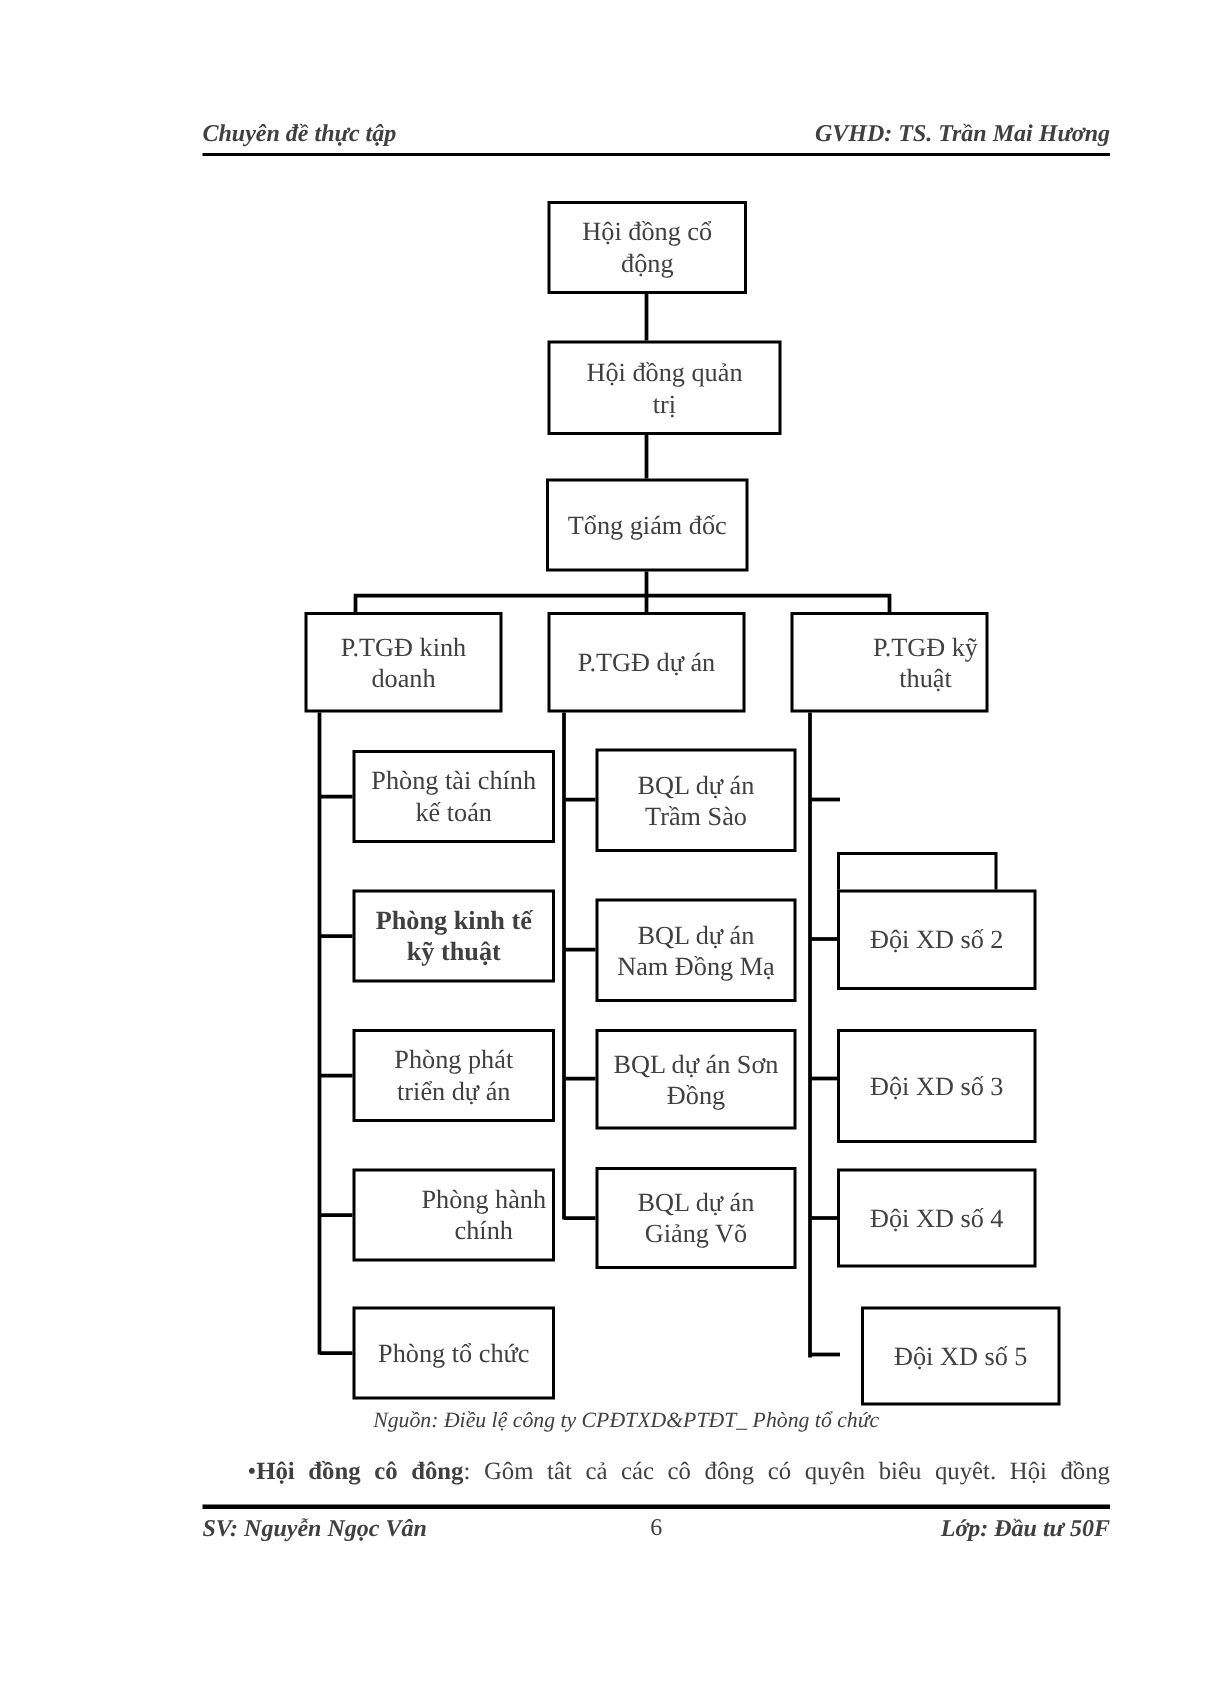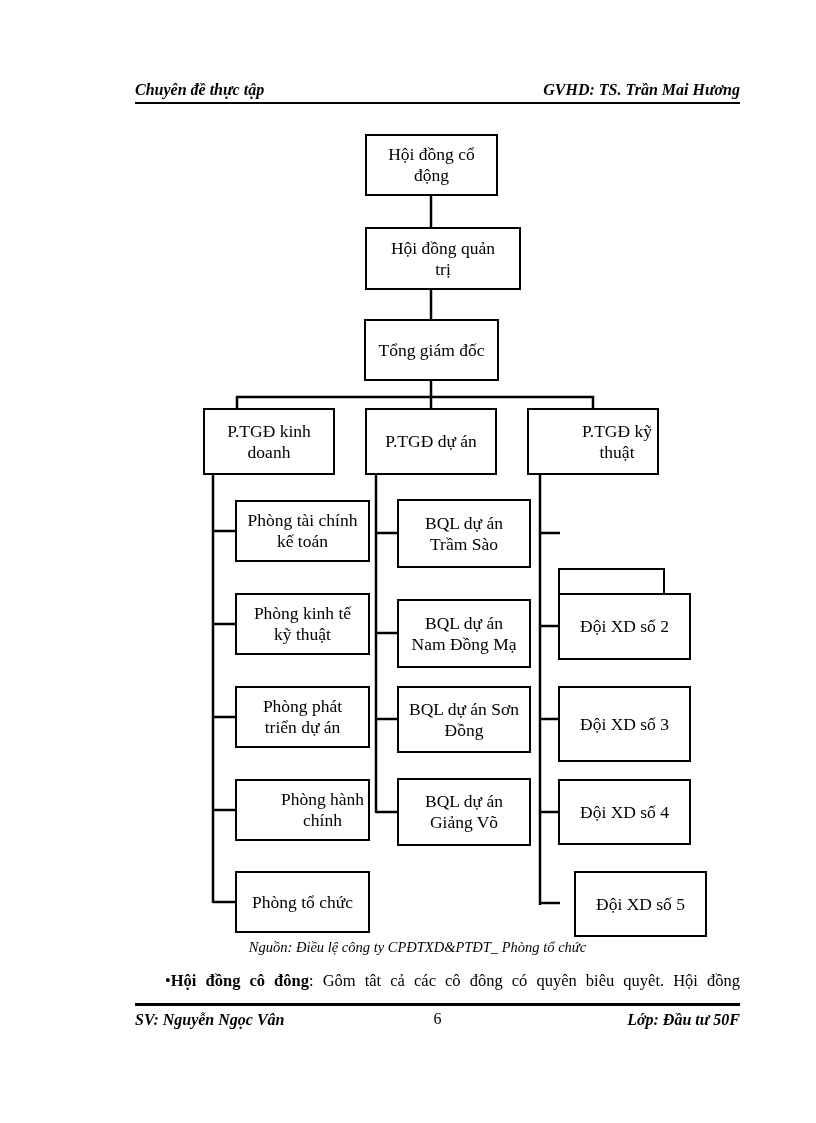--- a/index.html
+++ b/index.html
@@ -3,21 +3,21 @@
 <meta charset="utf-8">
 <style>
   * { margin: 0; padding: 0; box-sizing: border-box; }
   html, body { background: #ffffff; }
   .page {
     position: relative;
     width: 816px;
     height: 1123px;
     background: #ffffff;
     font-family: "Liberation Serif", serif;
-    color: #000000;
+    color: #404040;
     overflow: hidden;
   }
   .header {
     position: absolute;
     left: 135px;
     top: 81px;
     width: 605px;
     display: flex;
     justify-content: space-between;
     align-items: flex-end;
@@ -139,21 +139,21 @@
 trị</div>
     <div class="node" style="left:364px; top:319px; width:135px; height:62px;">Tổng giám đốc</div>
 
     <div class="node" style="left:203px; top:408px; width:132px; height:67px;">P.TGĐ kinh
 doanh</div>
     <div class="node" style="left:365px; top:408px; width:132px; height:67px;">P.TGĐ dự án</div>
     <div class="node" style="left:527px; top:408px; width:132px; height:67px;padding-left:48px;">P.TGĐ kỹ thuật</div>
 
     <div class="node" style="left:235px; top:500px; width:135px; height:62px;">Phòng tài chính
 kế toán</div>
-    <div class="node" style="left:235px; top:593px; width:135px; height:62px;">Phòng kinh tế
+    <div class="node" style="left:235px; top:593px; width:135px; height:62px;font-weight:bold;">Phòng kinh tế
 kỹ thuật</div>
     <div class="node" style="left:235px; top:686px; width:135px; height:62px;">Phòng phát
 triển dự án</div>
     <div class="node" style="left:235px; top:779px; width:135px; height:62px;padding-left:40px;">Phòng hành
 chính</div>
     <div class="node" style="left:235px; top:871px; width:135px; height:62px;">Phòng tổ chức</div>
 
     <div class="node" style="left:397px; top:499px; width:134px; height:69px;">BQL dự án
 Trầm Sào</div>
     <div class="node" style="left:397px; top:599px; width:134px; height:69px;">BQL dự án

